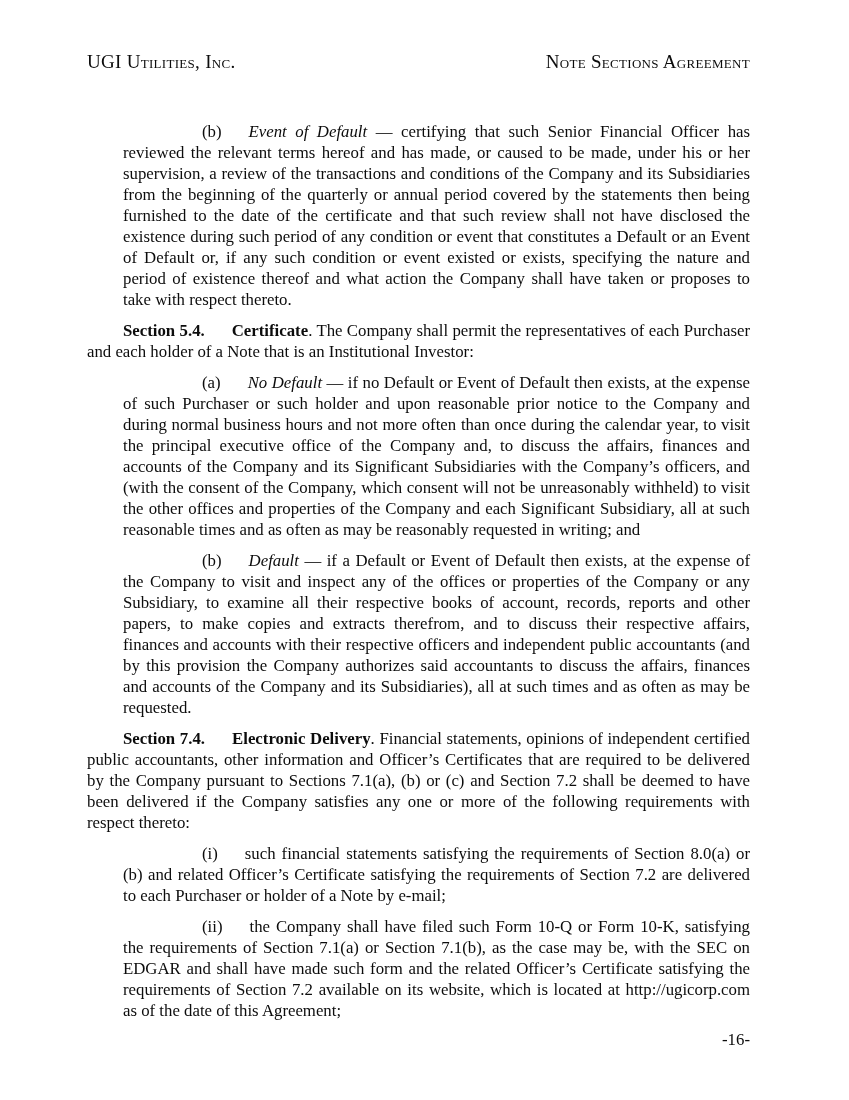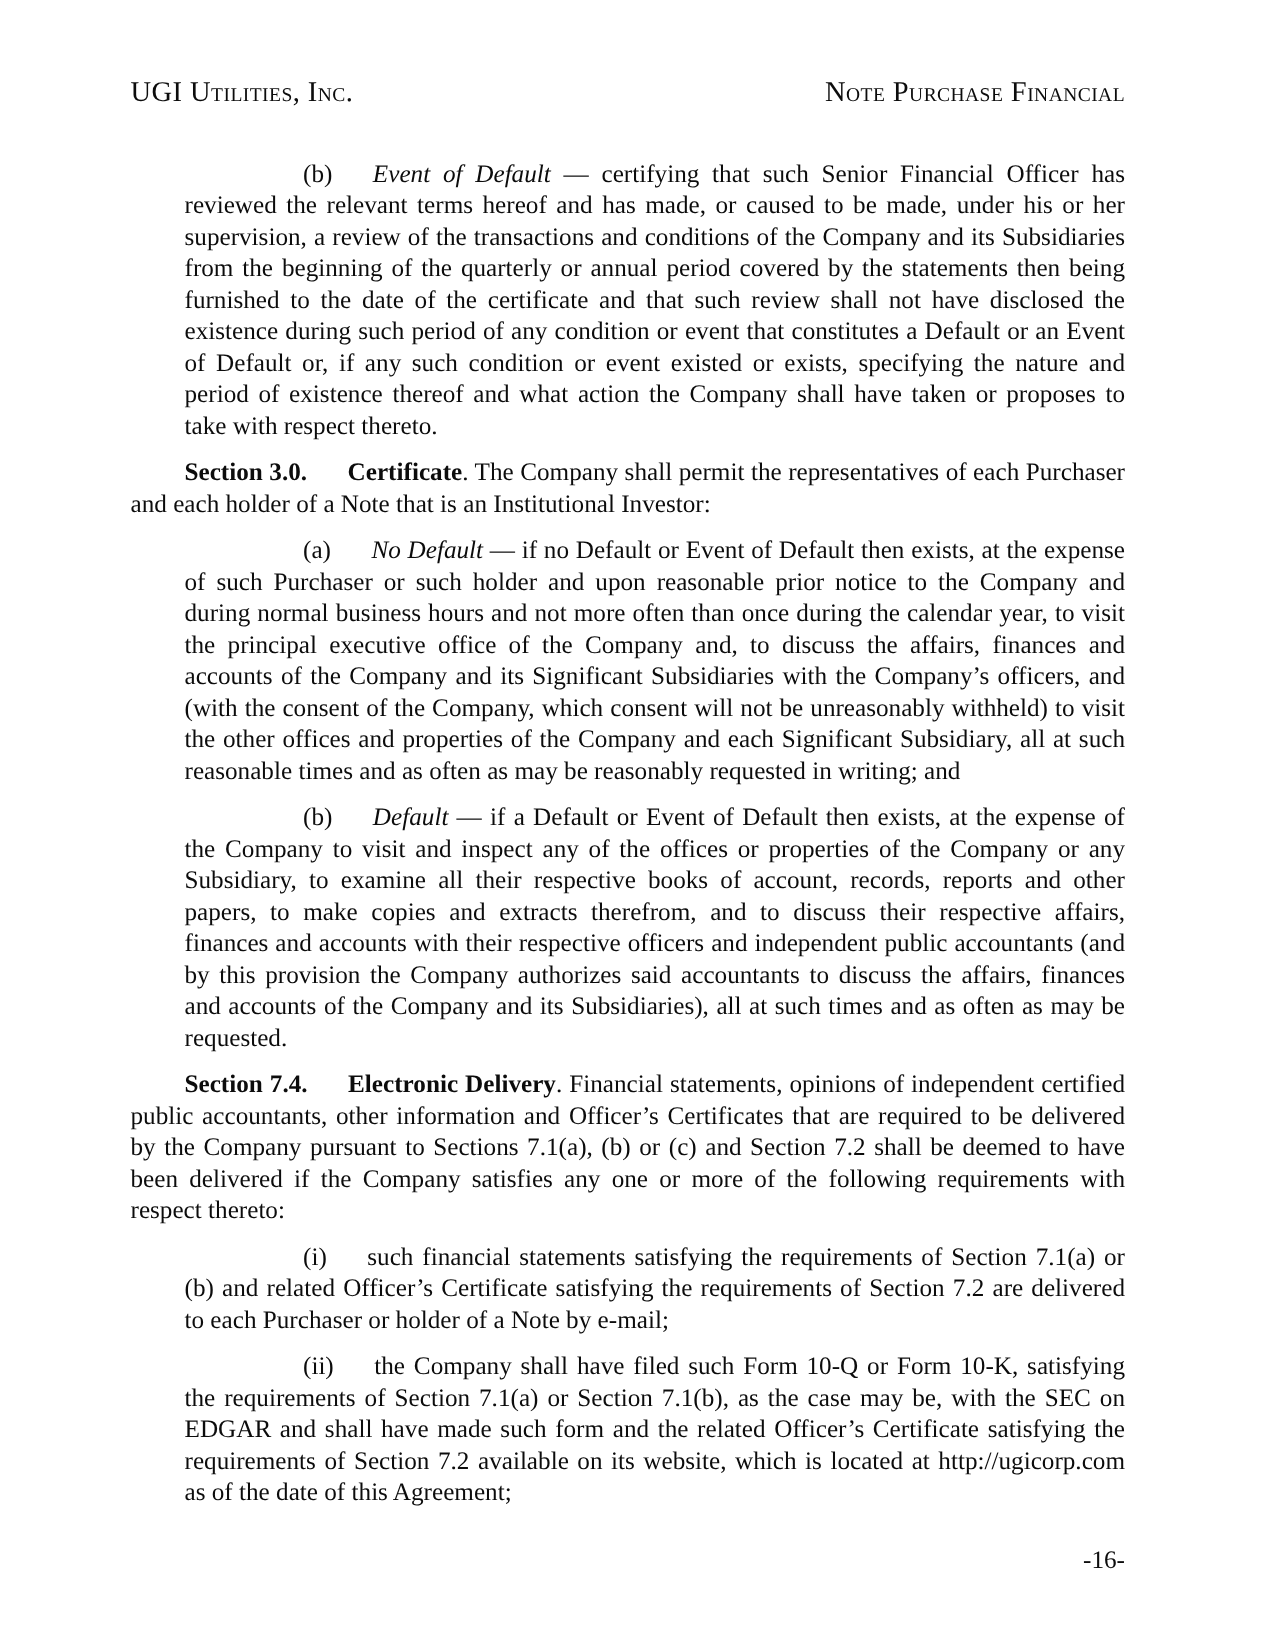--- a/index.html
+++ b/index.html
@@ -21,21 +21,21 @@
   .running-header {
     display: flex;
     justify-content: space-between;
     align-items: baseline;
     font-variant: small-caps;
     font-size: 19px;
     letter-spacing: 0.3px;
     white-space: nowrap;
   }
   .doc-body {
-    margin-top: 32px;
+    margin-top: 48px;
     font-size: 16.8px;
     line-height: 21px;
     text-align: justify;
   }
   p.para {
     margin: 0 0 10px 0;
     padding: 0;
   }
   p.section {
     text-indent: 36px;
@@ -58,29 +58,29 @@
     text-align: right;
     font-size: 16.8px;
   }
 </style>
 </head>
 <body>
 
 <div class="page">
   <div class="running-header">
     <span>UGI Utilities, Inc.</span>
-    <span>Note Purchase Financial</span>
+    <span>Note Sections Agreement</span>
   </div>
 
   <div class="doc-body">
       <p class="para block"><span>(b)</span><span class="tab"></span><span class="i">Event of Default</span><span> — certifying that such Senior Financial Officer has reviewed the relevant terms hereof and has made, or caused to be made, under his or her supervision, a review of the transactions and conditions of the Company and its Subsidiaries from the beginning of the quarterly or annual period covered by the statements then being furnished to the date of the certificate and that such review shall not have disclosed the existence during such period of any condition or event that constitutes a Default or an Event of Default or, if any such condition or event existed or exists, specifying the nature and period of existence thereof and what action the Company shall have taken or proposes to take with respect thereto.</span></p>
-      <p class="para section"><span class="b">Section 3.0.</span><span class="tab"></span><span class="b">Certificate</span><span>.  The Company shall permit the representatives of each Purchaser and each holder of a Note that is an Institutional Investor:</span></p>
+      <p class="para section"><span class="b">Section 5.4.</span><span class="tab"></span><span class="b">Certificate</span><span>.  The Company shall permit the representatives of each Purchaser and each holder of a Note that is an Institutional Investor:</span></p>
       <p class="para block"><span>(a)</span><span class="tab"></span><span class="i">No Default</span><span> — if no Default or Event of Default then exists, at the expense of such Purchaser or such holder and upon reasonable prior notice to the Company and during normal business hours and not more often than once during the calendar year, to visit the principal executive office of the Company and, to discuss the affairs, finances and accounts of the Company and its Significant Subsidiaries with the Company’s officers, and (with the consent of the Company, which consent will not be unreasonably withheld) to visit the other offices and properties of the Company and each Significant Subsidiary, all at such reasonable times and as often as may be reasonably requested in writing; and</span></p>
       <p class="para block"><span>(b)</span><span class="tab"></span><span class="i">Default</span><span> — if a Default or Event of Default then exists, at the expense of the Company to visit and inspect any of the offices or properties of the Company or any Subsidiary, to examine all their respective books of account, records, reports and other papers, to make copies and extracts therefrom, and to discuss their respective affairs, finances and accounts with their respective officers and independent public accountants (and by this provision the Company authorizes said accountants to discuss the affairs, finances and accounts of the Company and its Subsidiaries), all at such times and as often as may be requested.</span></p>
       <p class="para section"><span class="b">Section 7.4.</span><span class="tab"></span><span class="b">Electronic Delivery</span><span>.  Financial statements, opinions of independent certified public accountants, other information and Officer’s Certificates that are required to be delivered by the Company pursuant to Sections 7.1(a), (b) or (c) and Section 7.2 shall be deemed to have been delivered if the Company satisfies any one or more of the following requirements with respect thereto:</span></p>
-      <p class="para block"><span>(i)</span><span class="tab"></span><span>such financial statements satisfying the requirements of Section 7.1(a) or (b) and related Officer’s Certificate satisfying the requirements of Section 7.2 are delivered to each Purchaser or holder of a Note by e-mail;</span></p>
+      <p class="para block"><span>(i)</span><span class="tab"></span><span>such financial statements satisfying the requirements of Section 8.0(a) or (b) and related Officer’s Certificate satisfying the requirements of Section 7.2 are delivered to each Purchaser or holder of a Note by e-mail;</span></p>
       <p class="para block"><span>(ii)</span><span class="tab"></span><span>the Company shall have filed such Form 10-Q or Form 10-K, satisfying the requirements of Section 7.1(a) or Section 7.1(b), as the case may be, with the SEC on EDGAR and shall have made such form and the related Officer’s Certificate satisfying the requirements of Section 7.2 available on its website, which is located at http://ugicorp.com as of the date of this Agreement;</span></p>
     </div>
 
   <div class="page-footer">
     <span>-16-</span>
   </div>
 </div>
 
 </body></html>

